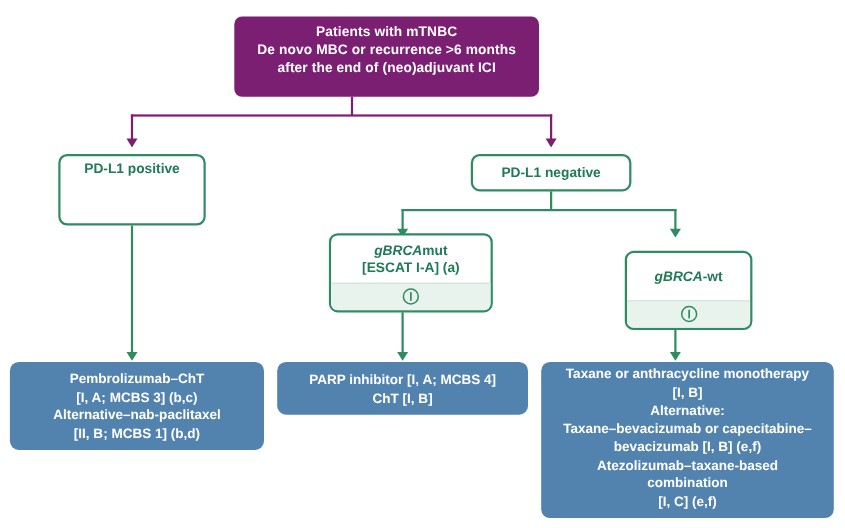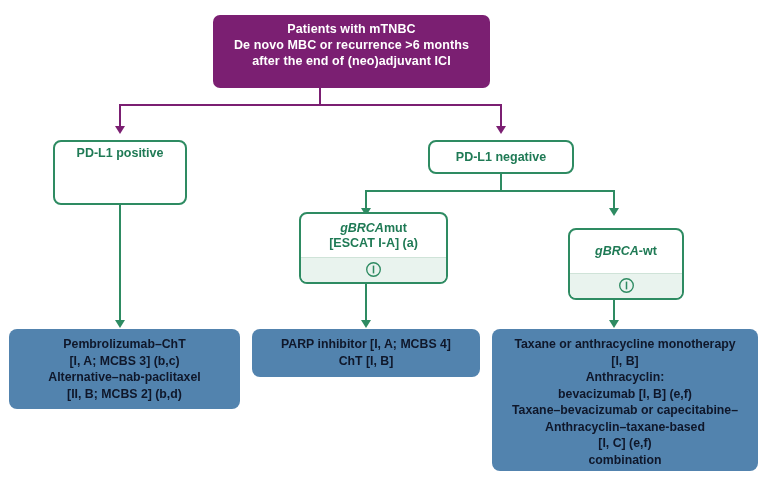--- a/index.html
+++ b/index.html
@@ -69,25 +69,25 @@
   .info-glyph {
     display: block;
   }
   .ital {
     font-style: italic;
   }
   
   .node-tx {
     background: #5283AE;
     border-radius: 8px;
-    color: #0f172a;
+    color: #ffffff;
     font-weight: bold;
     font-size: 12.3px;
     line-height: 16.5px;
-    justify-content: flex-start;
+    justify-content: flex-end;
     padding: 7px 8px;
   }
   .node-tx .ln { display: block; }
   .vline, .hline {
     position: absolute;
   }
   .arrow {
     position: absolute;
     width: 0;
     height: 0;
@@ -180,32 +180,32 @@
         <circle cx="10" cy="10" r="8" fill="none" stroke="#2E8B62" stroke-width="1.6"></circle>
         <rect x="9.1" y="5.4" width="1.8" height="9.2" fill="#2E8B62"></rect>
       </svg>
     </div>
   </div>
 
   <div class="node node-tx" style="left:9px; top:329px; width:231px; height:80px;">
     <span class="ln">Pembrolizumab–ChT</span>
     <span class="ln">[I, A; MCBS 3] (b,c)</span>
     <span class="ln">Alternative–nab-paclitaxel</span>
-    <span class="ln">[II, B; MCBS 2] (b,d)</span>
+    <span class="ln">[II, B; MCBS 1] (b,d)</span>
   </div>
 
   <div class="node node-tx" style="left:252px; top:329px; width:228px; height:48px;">
     <span class="ln">PARP inhibitor [I, A; MCBS 4]</span>
     <span class="ln">ChT [I, B]</span>
   </div>
 
   <div class="node node-tx" style="left:492px; top:329px; width:266px; height:142px;">
     <span class="ln">Taxane or anthracycline monotherapy</span>
     <span class="ln">[I, B]</span>
-    <span class="ln">Anthracyclin:</span>
+    <span class="ln">Alternative:</span>
+    <span class="ln">Taxane–bevacizumab or capecitabine–</span>
     <span class="ln">bevacizumab [I, B] (e,f)</span>
-    <span class="ln">Taxane–bevacizumab or capecitabine–</span>
-    <span class="ln">Anthracyclin–taxane-based</span>
+    <span class="ln">Atezolizumab–taxane-based</span>
+    <span class="ln">combination</span>
     <span class="ln">[I, C] (e,f)</span>
-    <span class="ln">combination</span>
   </div>
 
 </div>
 
 </body></html>

